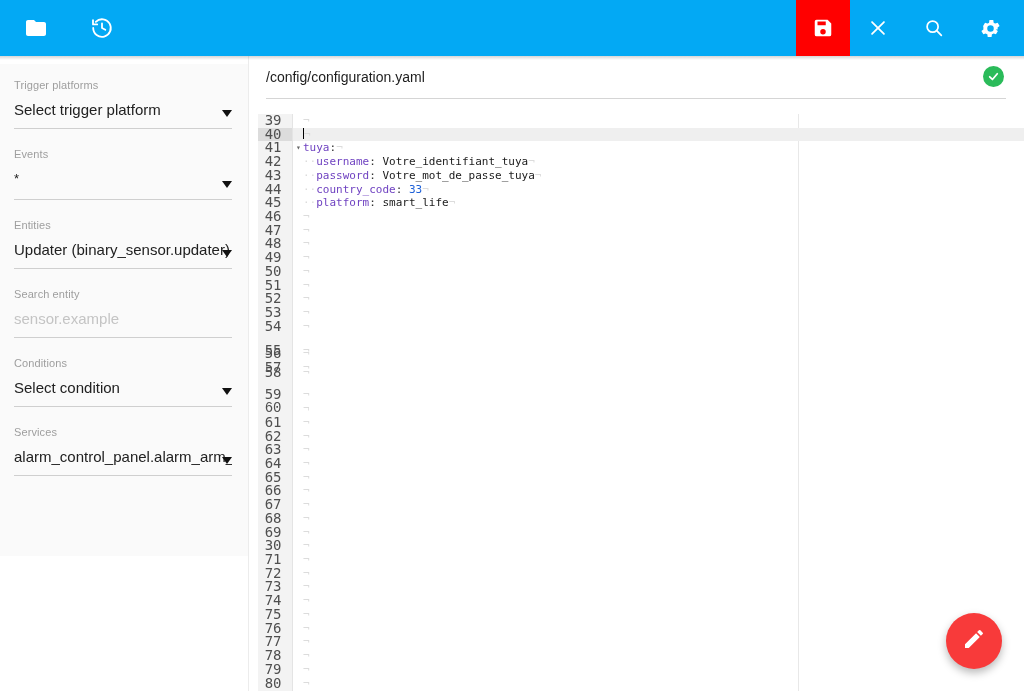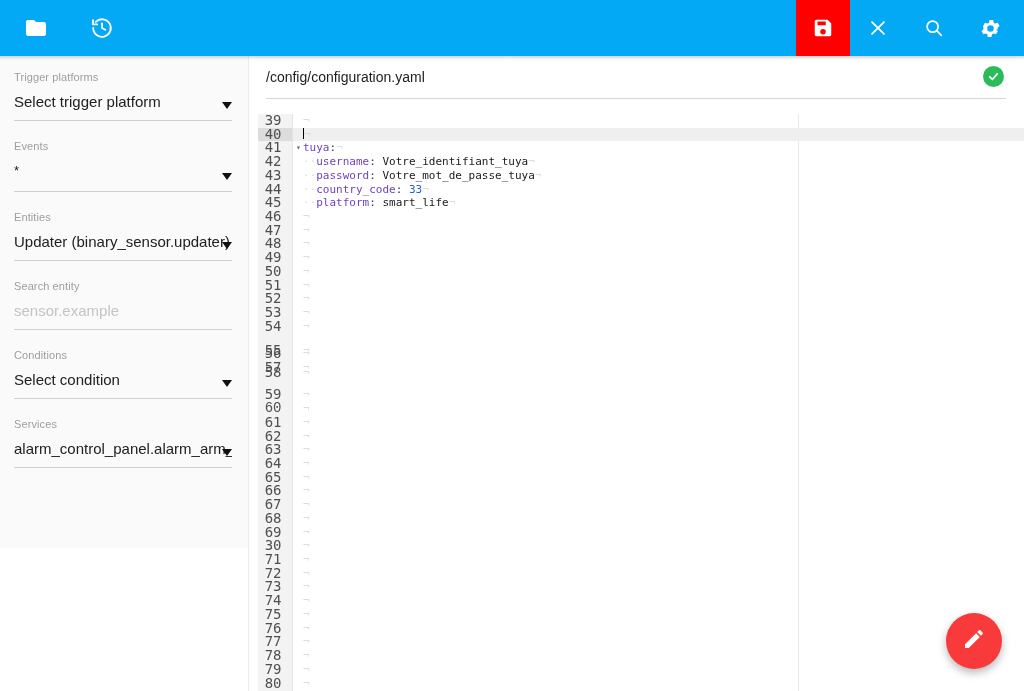--- a/index.html
+++ b/index.html
@@ -42,21 +42,21 @@
   .toolbar-shadow {
     position: absolute; top: 56px; left: 0;
     width: 1024px; height: 4px;
     background: linear-gradient(to bottom, rgba(0,0,0,0.16), rgba(0,0,0,0));
     z-index: 19;
   }
 
   
   .sidebar {
     position: absolute;
-    top: 56px; left: 0;
+    top: 64px; left: 0;
     width: 248px; height: 492px;
     background: #fafafa;
     box-sizing: border-box;
     padding: 14px 16px 0 14px;
     overflow: hidden;
     z-index: 5;
   }
   .field { margin-bottom: 18px; }
   .field-label {
     font-size: 11px;

